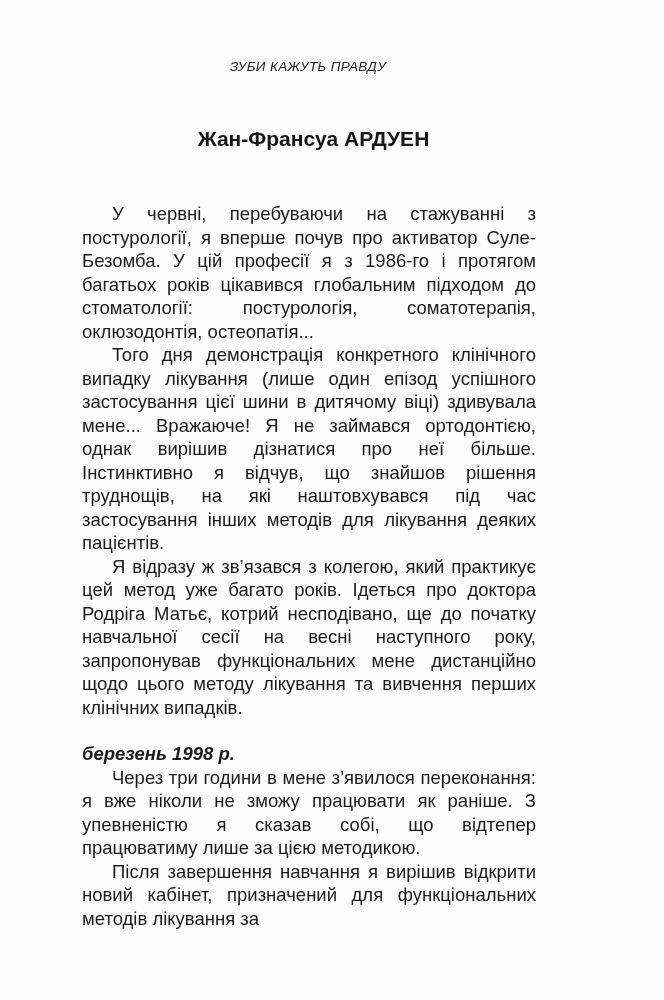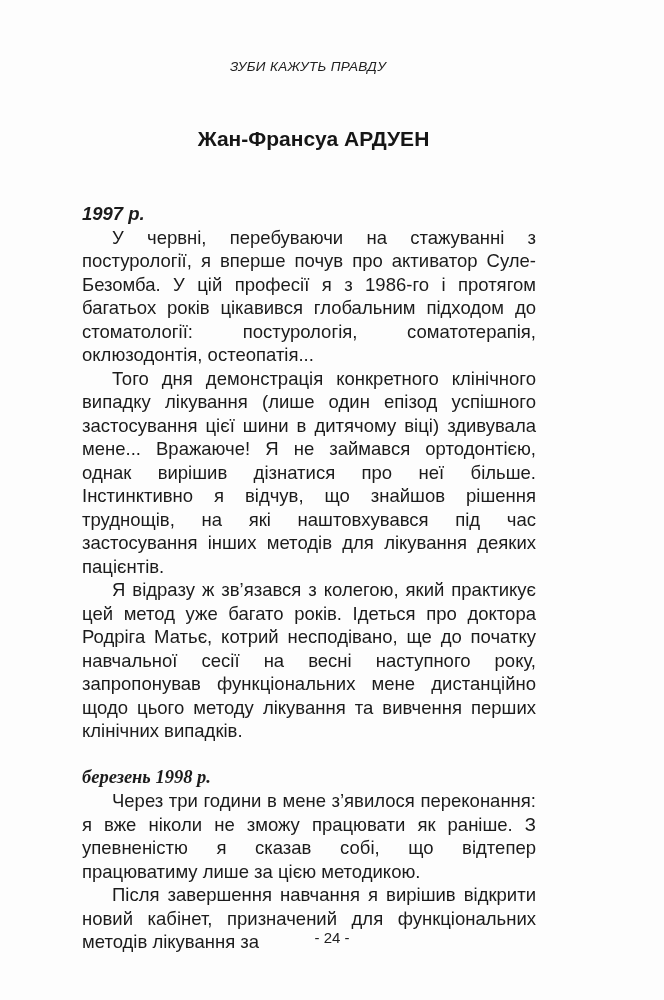--- a/index.html
+++ b/index.html
@@ -47,21 +47,20 @@
   }
   .section-heading {
     font-weight: bold;
     font-style: italic;
     font-size: 18.5px;
     line-height: 23.5px;
     margin: 0;
   }
   .section + .section .section-heading {
     margin-top: 23px;
-    font-family: Liberation Serif, serif;
   }
   .body-text p {
     margin: 0;
     text-indent: 30px;
     hyphens: auto;
     -webkit-hyphens: auto;
   }
   .page-footer {
     position: absolute;
     top: 929px;
@@ -77,29 +76,27 @@
 
 <div class="page">
 
   <div class="running-header">ЗУБИ КАЖУТЬ ПРАВДУ</div>
 
   <h1 class="chapter-title">Жан-Франсуа АРДУЕН</h1>
 
   <main class="body-text">
 
     <section class="section">
-      <h2 class="section-heading">1997 р.</h2>
       <p>У червні, перебуваючи на стажуванні з постурології, я вперше почув про активатор Суле-Безомба. У цій професії я з 1986-го і протягом багатьох років цікавився глобальним підходом до стоматології: постурологія, соматотерапія, оклюзодонтія, остеопатія...</p>
       <p>Того дня демонстрація конкретного клінічного випадку лікування (лише один епізод успішного застосування цієї шини в дитячому віці) здивувала мене... Вражаюче! Я не займався ортодонтією, однак вирішив дізнатися про неї більше. Інстинктивно я відчув, що знайшов рішення труднощів, на які наштовхувався під час застосування інших методів для лікування деяких пацієнтів.</p>
       <p>Я відразу ж зв’язався з колегою, який практикує цей метод уже багато років. Ідеться про доктора Родріга Матьє, котрий несподівано, ще до початку навчальної сесії на весні наступного року, запропонував функціональних мене дистанційно щодо цього методу лікування та вивчення перших клінічних випадків.</p>
     </section>
 
     <section class="section">
       <h2 class="section-heading">березень 1998 р.</h2>
       <p>Через три години в мене з’явилося переконання: я вже ніколи не зможу працювати як раніше. З упевненістю я сказав собі, що відтепер працюватиму лише за цією методикою.</p>
       <p>Після завершення навчання я вирішив відкрити новий кабінет, призначений для функціональних методів лікування за</p>
     </section>
 
   </main>
 
-  <div class="page-footer">- 24 -</div>
 
 </div>
 
 </body></html>

